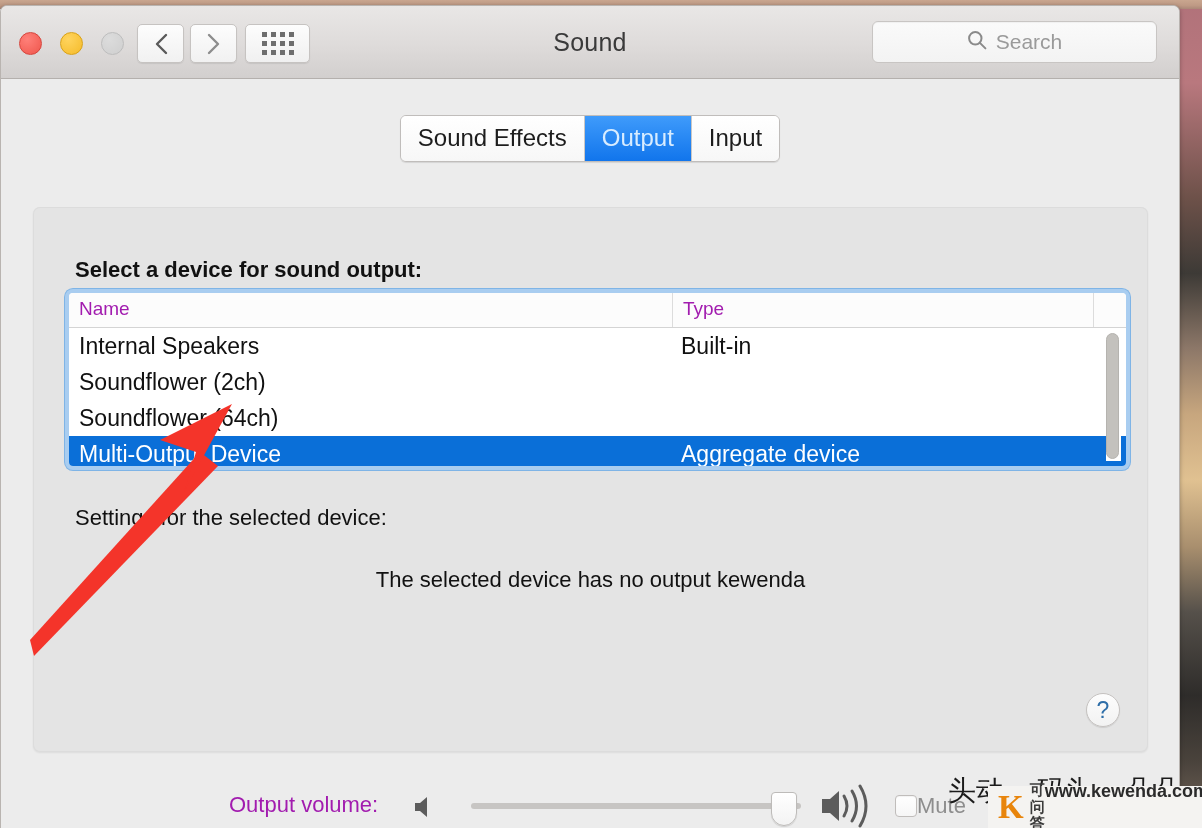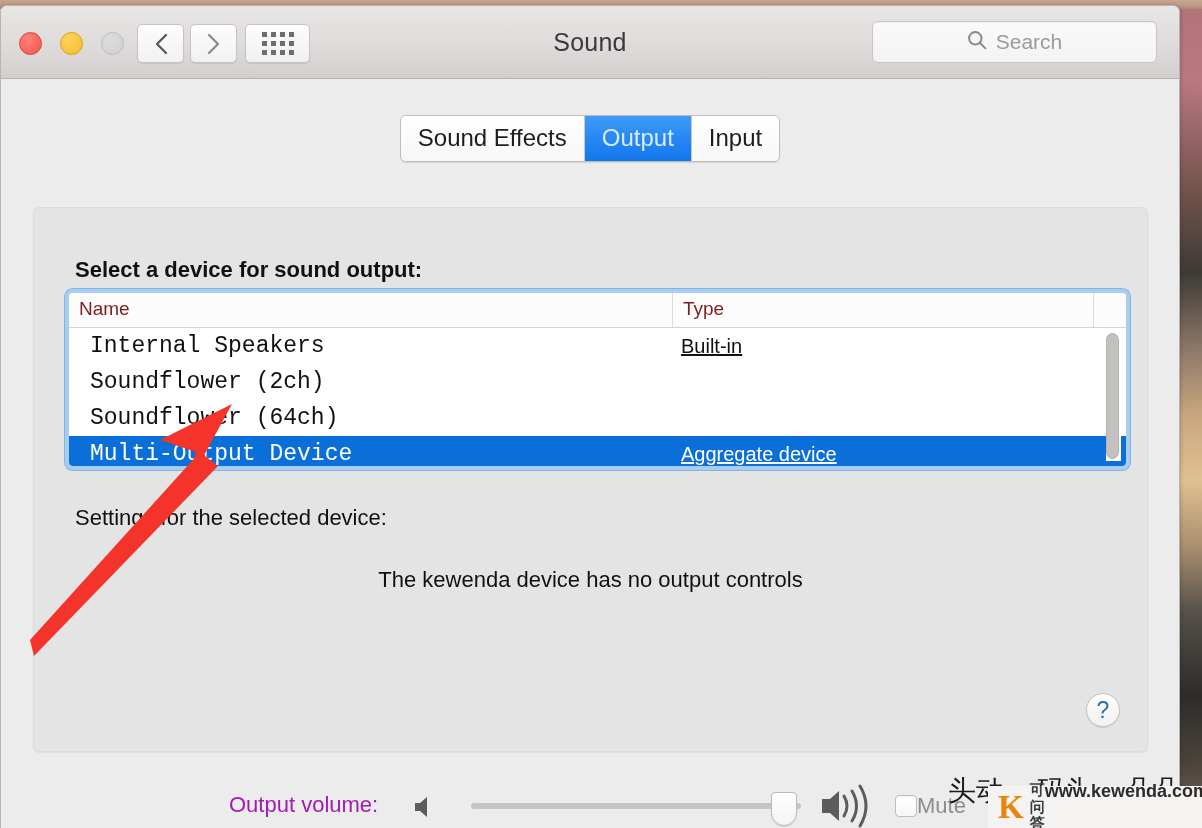--- a/index.html
+++ b/index.html
@@ -117,28 +117,28 @@
 
   
   .devtable {
     position:absolute; left:36px; top:86px; width:1057px; height:173px;
     background:#fff; border-radius:4px;
     box-shadow:0 0 0 4px #a9cdf0, 0 0 0 5px #7fb4e6;
     overflow:hidden;
   }
   .thead { display:flex; height:35px; background:#fcfcfc;
            border-bottom:1px solid #d4d4d4; }
-  .th { font-size:19px; color:#7f1d1d; padding:5px 0 0 10px; }
+  .th { font-size:19px; color:#a21caf; padding:5px 0 0 10px; }
   .th.name { width:604px; border-right:1px solid #dcdcdc; }
   .th.type { flex:1; border-right:1px solid #dcdcdc; }
   .th.pad  { width:32px; }
   .rows { position:relative; }
   .row { display:flex; height:36px; align-items:center; }
-  .row .c-name { width:604px; padding-left:21px; font-size:23px; color:#111;font-family:Liberation Mono, monospace; }
-  .row .c-type { flex:1; padding-left:8px; font-size:20px; color:#111;text-decoration:underline; }
+  .row .c-name { width:604px; padding-left:10px; font-size:23px; color:#111; }
+  .row .c-type { flex:1; padding-left:8px; font-size:23px; color:#111; }
   .row.selected { background:#0a6fd8; }
   .row.selected .c-name, .row.selected .c-type { color:#fff; }
   .scrollbar {
     position:absolute; right:5px; top:40px; width:15px; height:128px;
     background:#fff;
   }
   .scrollthumb {
     width:13px; height:126px; border-radius:7px;
     background:#c3c1bd; border:1px solid #b5b3af;
   }
@@ -318,21 +318,21 @@
             </div>
           </div>
 
           <div class="scrollbar">
             <div class="scrollthumb"></div>
           </div>
         </div>
 
         <div class="settings-label">Settings for the selected device:</div>
 
-        <div class="no-controls">The kewenda device has no output controls</div>
+        <div class="no-controls">The selected device has no output kewenda</div>
 
         <div class="helpbtn">
           <span>?</span>
         </div>
       </div>
 
       <div class="vol-label">Output volume:</div>
 
       <div class="spk-small">
         <svg width="30" height="30" viewBox="0 0 30 30">

